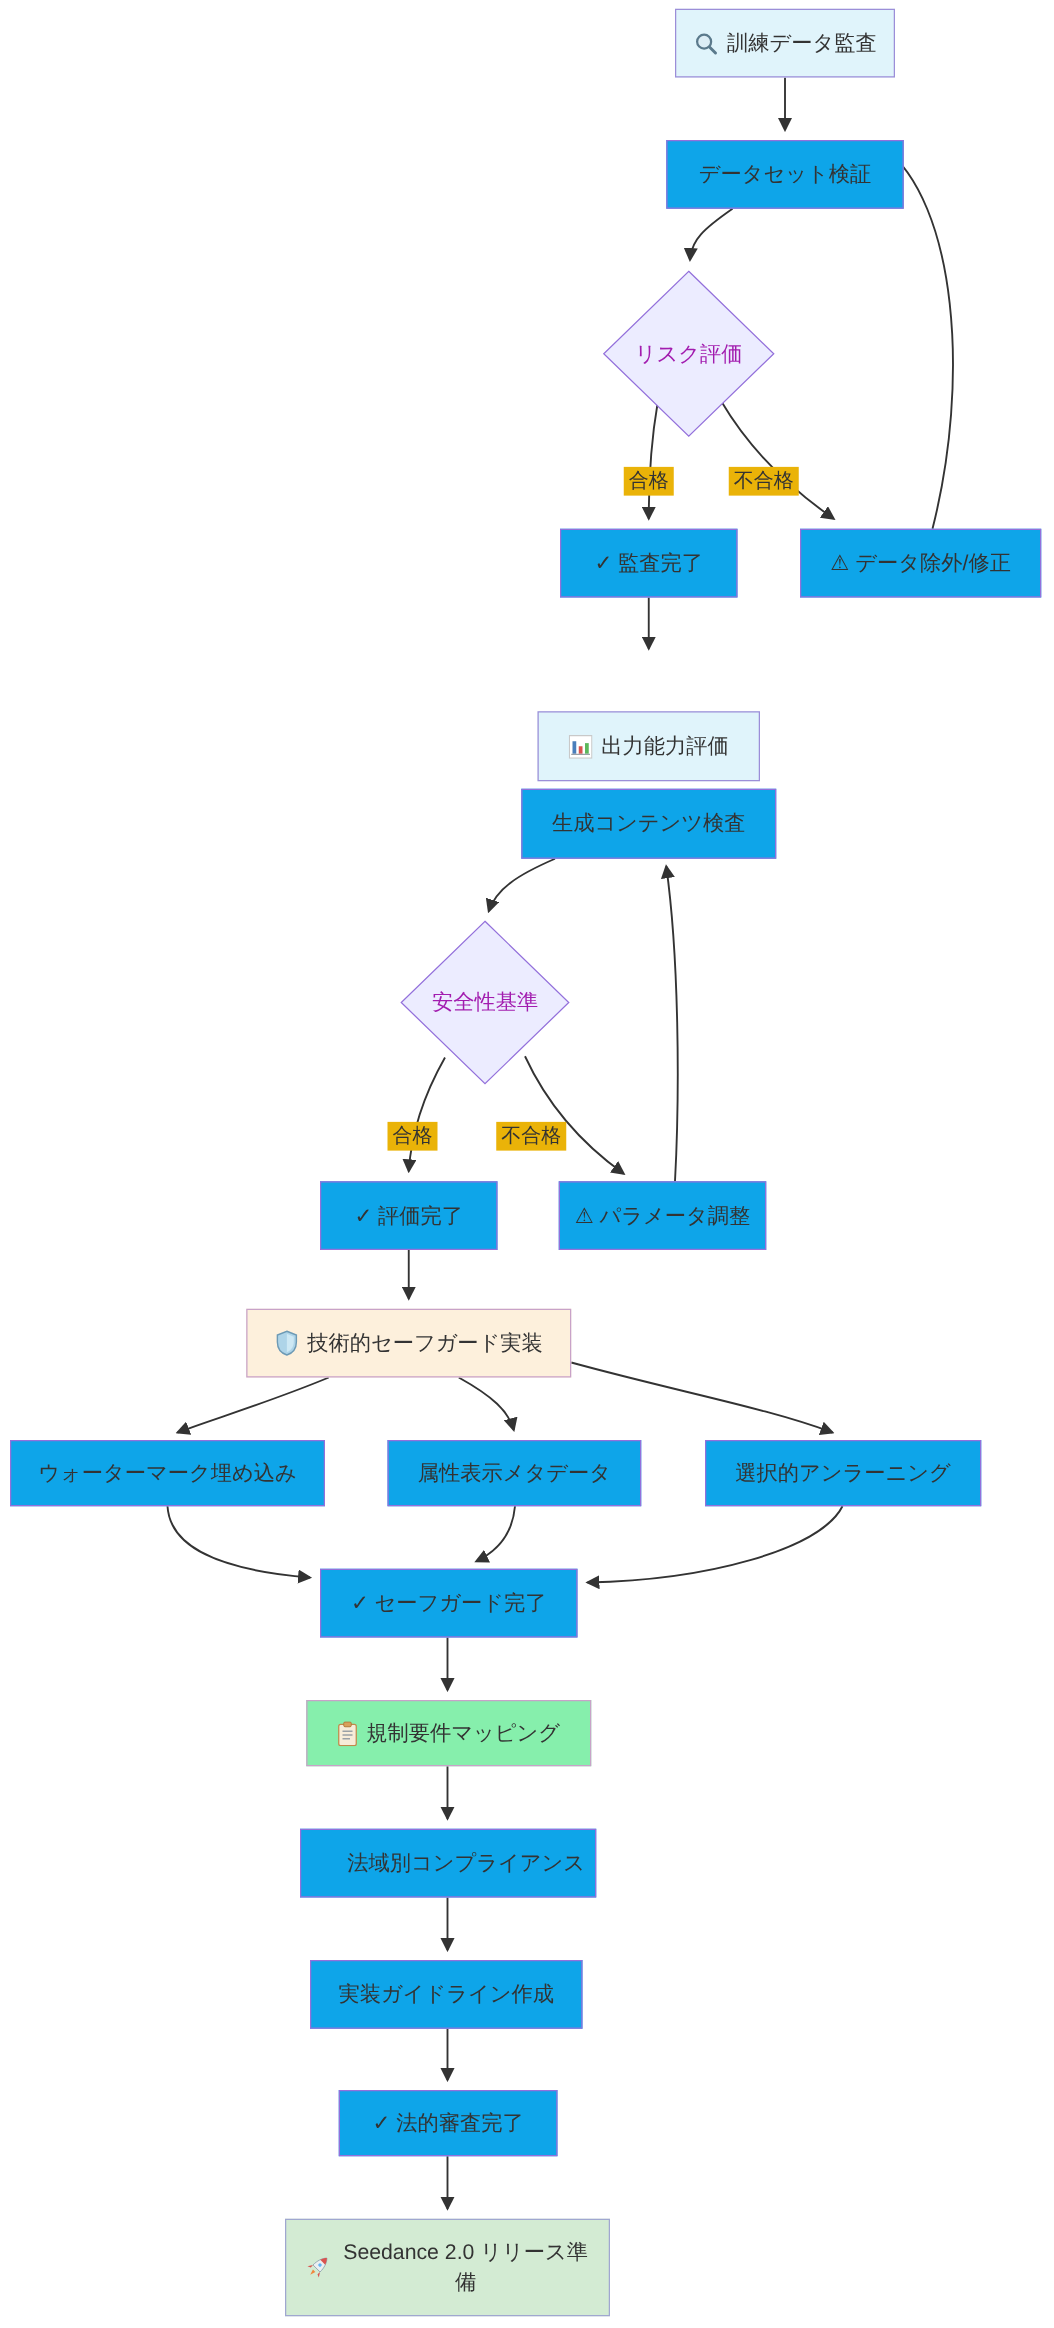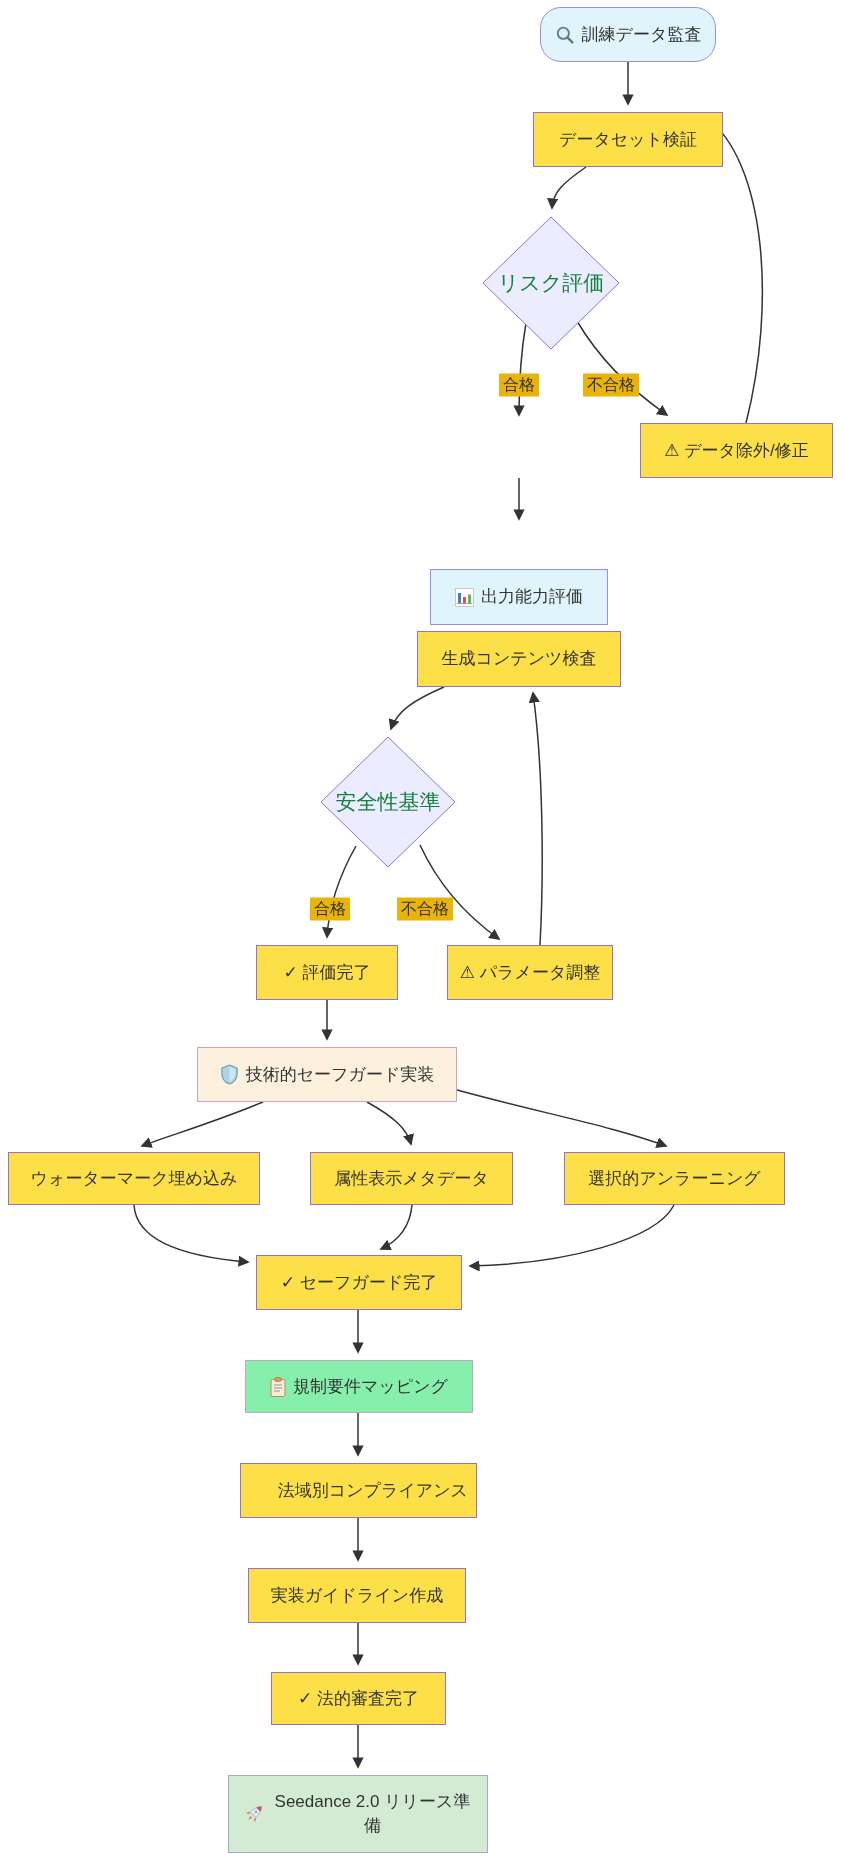--- a/index.html
+++ b/index.html
@@ -2,31 +2,31 @@
 <html><head>
 <meta charset="utf-8">
 <style>
   html,body { margin:0; padding:0; background:#ffffff; }
   body { font-family:"Liberation Sans","DejaVu Sans",sans-serif; color:#333; }
   .canvas { position:relative; width:843px; height:1862px; background:#fff; overflow:hidden; }
   .edges-svg { position:absolute; left:0; top:0; width:843px; height:1862px; }
   .node {
     position:absolute; box-sizing:border-box;
     display:flex; align-items:center; justify-content:center; gap:7px;
-    background:#fde047; border:1px solid #9370db;
+    background:#0ea5e9; border:1px solid #9370db;
     font-size:17px; line-height:1.4; text-align:center; color:#333;
     padding:4px 8px;
   }
   .node.cyan   { background:#e0f4fb; border-color:#9c8ed8; }
   .node.orange { background:#fdf0dc; border-color:#c8a2c8; }
   .node.pink   { background:#86efac; border-color:#c8a2c8; }
   .node.green  { background:#d3ebd3; border-color:#a0a7d0; }
   .diamond-label {
     position:absolute; transform:translate(-50%,-50%);
-    font-size:21px; color:#15803d; white-space:nowrap; pointer-events:none;
+    font-size:17px; color:#a21caf; white-space:nowrap; pointer-events:none;
   }
   .edge-label {
     position:absolute; transform:translate(-50%,-50%);
     background:#eab308; color:#333; font-size:16px;
     padding:1px 4px; white-space:nowrap;
   }
   .icon { display:inline-flex; flex:0 0 auto; }
   .lbl { display:inline-block; }
   .node.wrap .lbl { max-width:200px; }
 </style>
@@ -65,36 +65,39 @@
       <path d="M358,1518 L358,1560" marker-end="url(#arrow)"></path>
       <path d="M358,1623 L358,1664" marker-end="url(#arrow)"></path>
       <path d="M358,1725 L358,1767" marker-end="url(#arrow)"></path>
     </g>
     <g fill="#ececff" stroke="#9370db" stroke-width="1">
       <polygon points="551,217 619,283 551,349 483,283"></polygon>
       <polygon points="388,737 455,802 388,867 321,802"></polygon>
     </g>
   </svg>
 
-  <div class="node cyan" style="left:540px;top:7px;width:176px;height:55px;border-radius:21px;">
+  <div class="node cyan" style="left:540px;top:7px;width:176px;height:55px;">
     <span class="icon">
       <svg width="20" height="20" viewBox="0 0 20 20">
         <circle cx="8.3" cy="8.3" r="5.6" fill="#ddeef6" stroke="#5b7a8c" stroke-width="1.8"></circle>
         <line x1="12.6" y1="12.6" x2="17.4" y2="17.4" stroke="#5b7a8c" stroke-width="2.4" stroke-linecap="round"></line>
       </svg>
     </span>
     <span class="lbl">訓練データ監査</span>
   </div>
 
   <div class="node" style="left:533px;top:112px;width:190px;height:55px;">
     <span class="lbl">データセット検証</span>
   </div>
 
   <div class="diamond-label" style="left:551px;top:283px;">リスク評価</div>
 
+  <div class="node" style="left:448px;top:423px;width:142px;height:55px;">
+    <span class="lbl">✓ 監査完了</span>
+  </div>
 
   <div class="node" style="left:640px;top:423px;width:193px;height:55px;">
     <span class="lbl">⚠ データ除外/修正</span>
   </div>
 
   <div class="node cyan" style="left:430px;top:527px;width:178px;height:56px;margin-top:42px;">
     <span class="icon">
       <svg width="19" height="19" viewBox="0 0 19 19">
         <rect x="0.5" y="0.5" width="18" height="18" fill="#ffffff" stroke="#c9c9c9"></rect>
         <rect x="3" y="5" width="3" height="10" fill="#4a7ebb"></rect>

